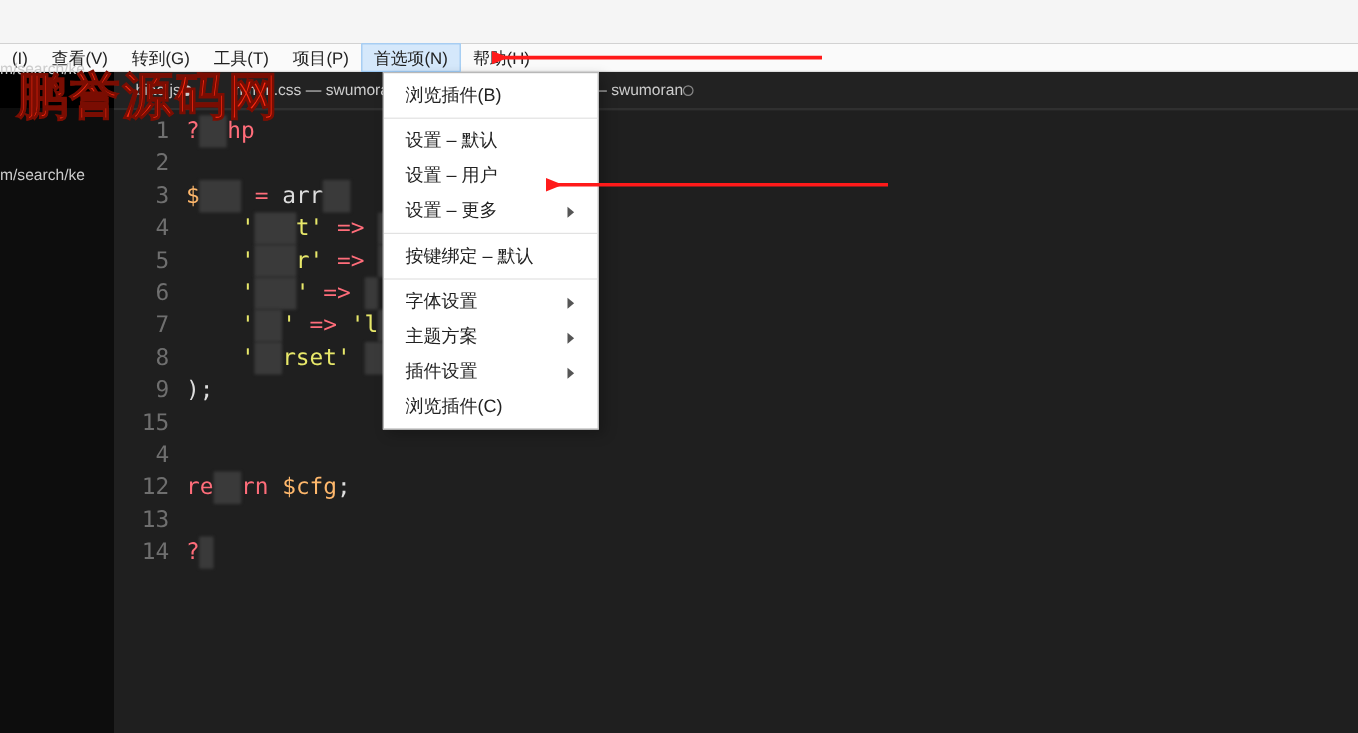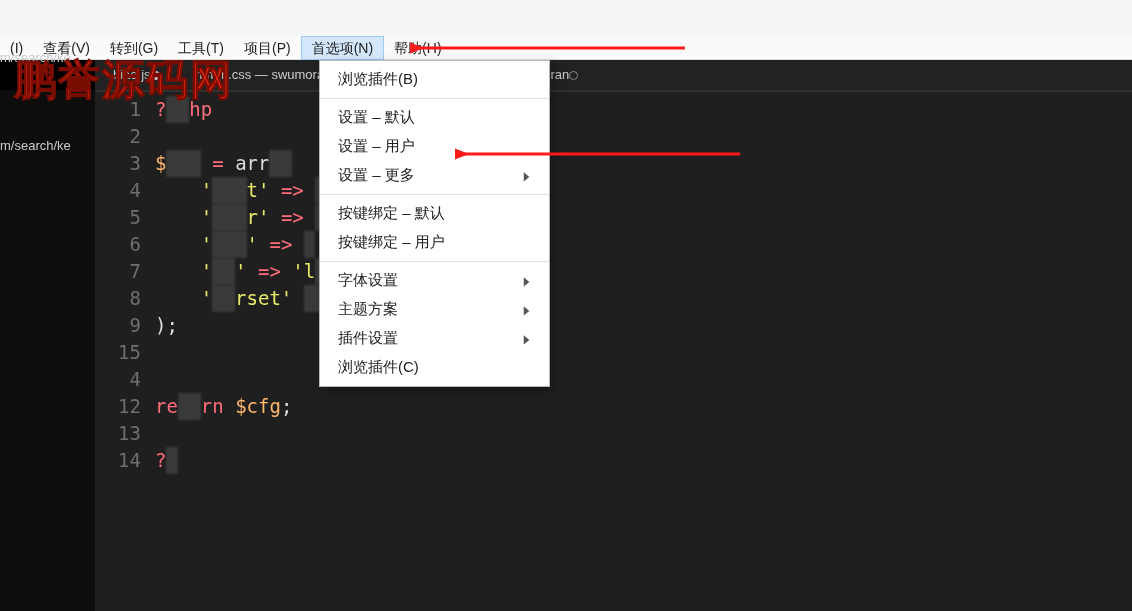--- a/index.html
+++ b/index.html
@@ -127,21 +127,21 @@
     display: inline-block;
     background: #3a3a3a;
     color: transparent;
     border-radius: 1px;
     filter: blur(1.2px);
   }
   .dropdown {
     position: absolute;
     left: 319px;
     top: 60px;
-    width: 231px;
+    width: 180px;
     background: #fff;
     border: 1px solid #b8b8b8;
     box-shadow: 4px 4px 10px rgba(0,0,0,.25);
     z-index: 50;
     padding: 4px 0;
     font-size: 15px;
   }
   .dropdown .dd-item {
     padding: 5px 18px;
     color: #222;
@@ -252,23 +252,20 @@
     <div class="dd-item">
       <span>设置 – 用户</span>
     </div>
     <div class="dd-item">
       <span>设置 – 更多</span>
       <span class="sub-arrow" style="transform: scaleX(0.6);">▶</span>
     </div>
     <div class="dd-sep"></div>
     <div class="dd-item">
       <span>按键绑定 – 默认</span>
-    </div>
-    <div class="dd-item">
-      <span>按键绑定 – 用户</span>
     </div>
     <div class="dd-sep"></div>
     <div class="dd-item">
       <span>字体设置</span>
       <span class="sub-arrow" style="transform: scaleX(0.6);">▶</span>
     </div>
     <div class="dd-item">
       <span>主题方案</span>
       <span class="sub-arrow" style="transform: scaleX(0.6);">▶</span>
     </div>

